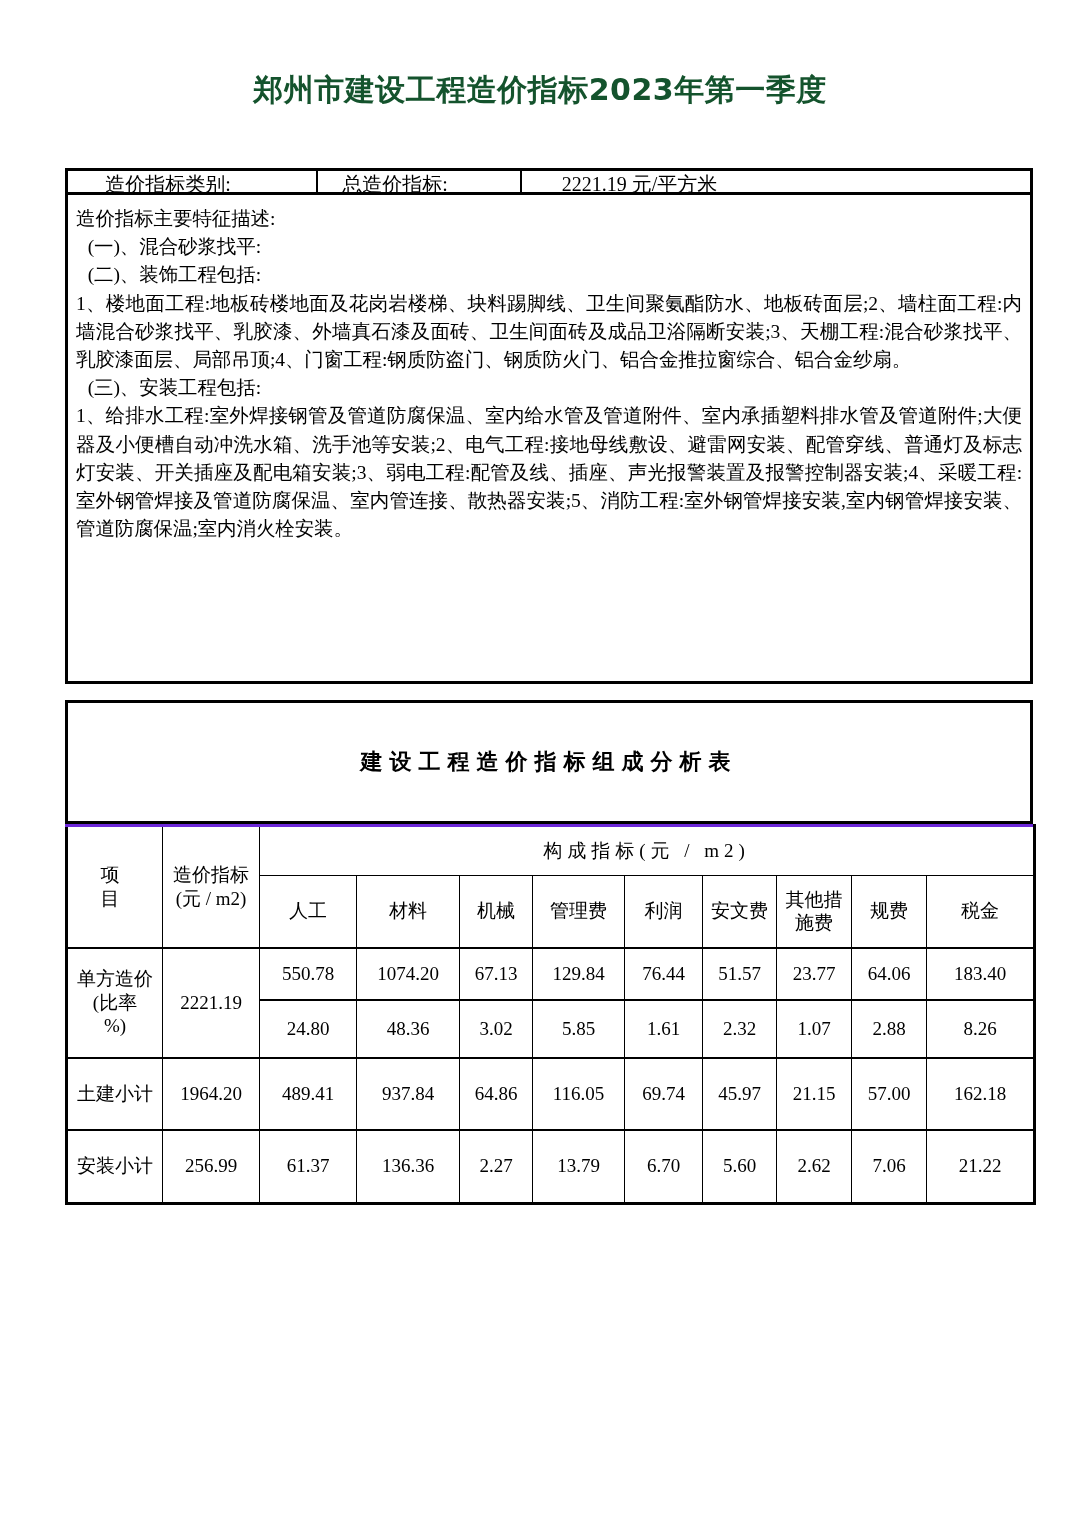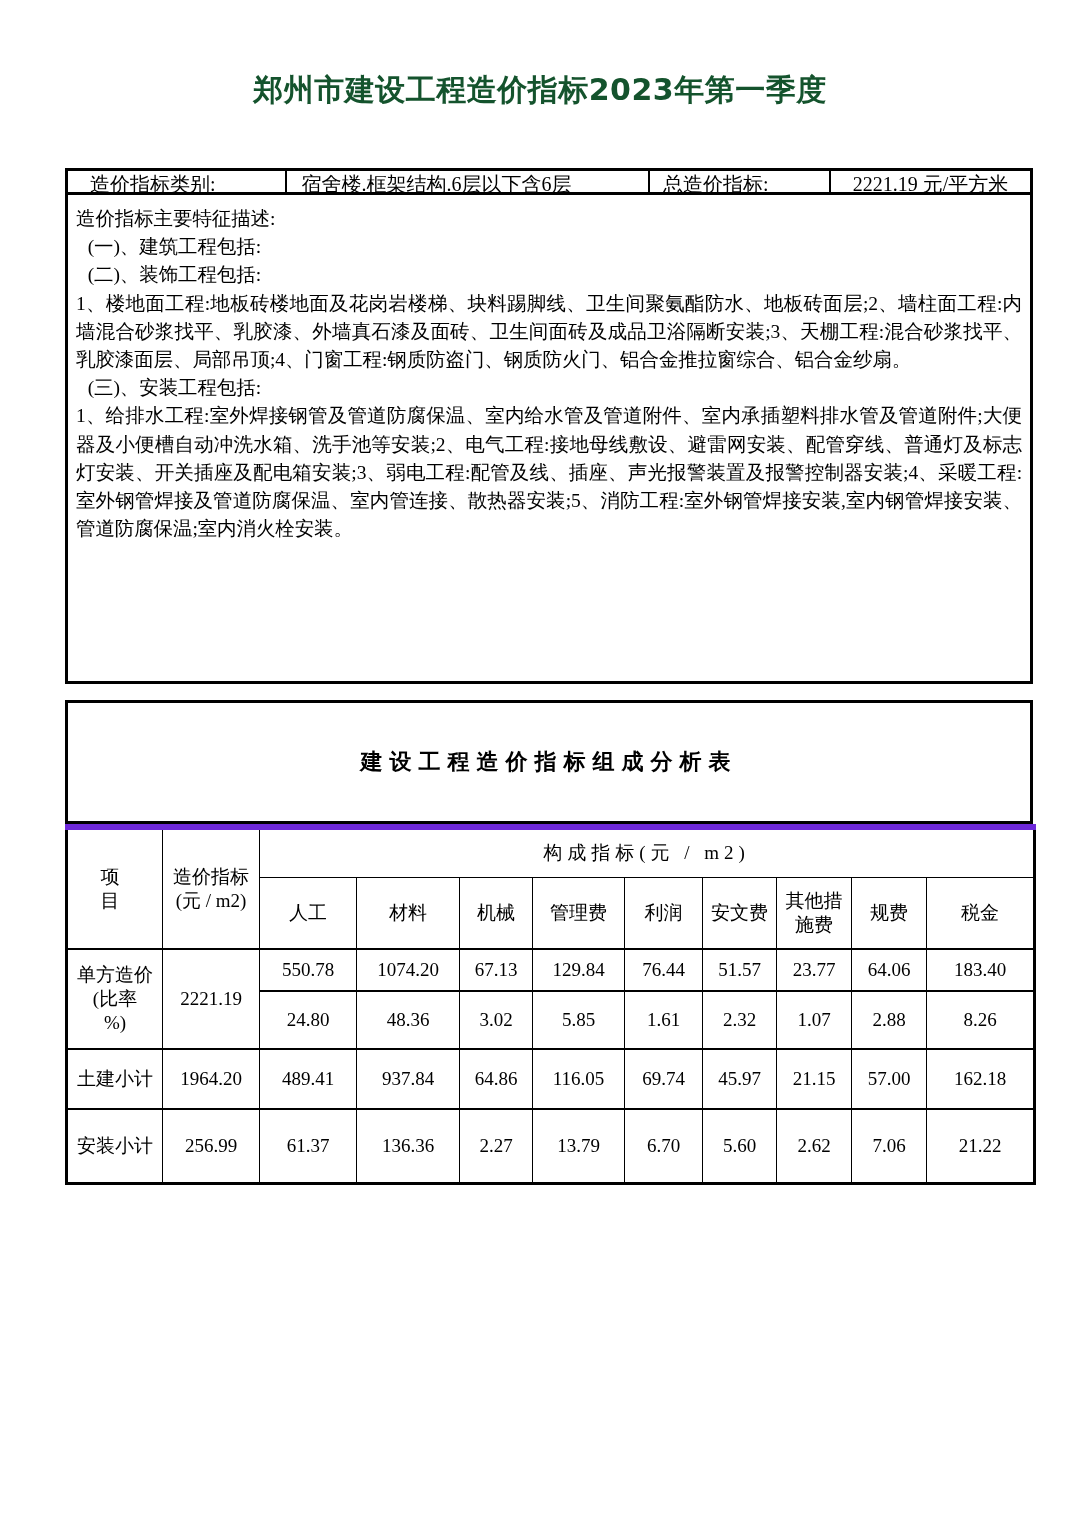--- a/index.html
+++ b/index.html
@@ -106,21 +106,21 @@
     border: 1px solid #000;
     text-align: center;
     vertical-align: middle;
     font-size: 19px;
     padding: 2px 1px;
     box-sizing: border-box;
     line-height: 1.25;
   }
   #analysis-table .outer-l { border-left: 3px solid #000; }
   #analysis-table .outer-r { border-right: 3px solid #000; }
-  #analysis-table .outer-t { border-top: 6px solid #6d28d9; }
+  #analysis-table .outer-t { border-top: 3px solid #6d28d9; }
   #analysis-table .outer-b { border-bottom: 3px solid #000; margin-top: 41px; }
   #analysis-table .thick-t { border-top: 2px solid #000; }
   .col-item   { width: 96px; }
   .col-index  { width: 97px; }
   .col-rg     { width: 97px; }
   .col-cl     { width: 103px; }
   .col-jx     { width: 73px; }
   .col-glf    { width: 92px; }
   .col-lr     { width: 78px; }
   .col-awf    { width: 74px; }
@@ -133,28 +133,27 @@
   .item-label { font-size: 19px; line-height: 1.3; }
   .spaced-item { letter-spacing: 10px; padding-left: 10px; }
 </style>
 </head>
 <body>
 
 <div id="doc-title">郑州市建设工程造价指标2023年第一季度</div>
 
 <div id="header-table" class="frame">
   <div class="hcell hc-1">造价指标类别:</div>
-  <div class="hcell hc-2">宿舍楼.框架结构.6层以下含6层</div>
   <div class="hcell hc-3">总造价指标:</div>
   <div class="hcell hc-4">2221.19 元/平方米</div>
 </div>
 
 <div id="desc-block" class="frame">
   <p class="indent1">造价指标主要特征描述:</p>
-  <p class="indentp">(一)、建筑工程包括:</p>
+  <p class="indentp">(一)、混合砂浆找平:</p>
   <p class="indentp">(二)、装饰工程包括:</p>
   <p class="indent1">1、楼地面工程:地板砖楼地面及花岗岩楼梯、块料踢脚线、卫生间聚氨酯防水、地板砖面层;2、墙柱面工程:内墙混合砂浆找平、乳胶漆、外墙真石漆及面砖、卫生间面砖及成品卫浴隔断安装;3、天棚工程:混合砂浆找平、乳胶漆面层、局部吊顶;4、门窗工程:钢质防盗门、钢质防火门、铝合金推拉窗综合、铝合金纱扇。</p>
   <p class="indentp">(三)、安装工程包括:</p>
   <p class="indent1">1、给排水工程:室外焊接钢管及管道防腐保温、室内给水管及管道附件、室内承插塑料排水管及管道附件;大便器及小便槽自动冲洗水箱、洗手池等安装;2、电气工程:接地母线敷设、避雷网安装、配管穿线、普通灯及标志灯安装、开关插座及配电箱安装;3、弱电工程:配管及线、插座、声光报警装置及报警控制器安装;4、采暖工程:室外钢管焊接及管道防腐保温、室内管连接、散热器安装;5、消防工程:室外钢管焊接安装,室内钢管焊接安装、管道防腐保温;室内消火栓安装。</p>
 </div>
 
 <div id="analysis-title-band" class="frame">
   <span class="band-text">建设工程造价指标组成分析表</span>
 </div>
 
@@ -198,21 +197,21 @@
     <td class="hdr-sub outer-r">税金</td>
   </tr>
 
   <tr>
     <td rowspan="2" class="outer-l thick-t item-label">
       <div>单方造价</div>
       <div>(比率</div>
       <div>%)</div>
     </td>
     <td rowspan="2" class="thick-t">2221.19</td>
-    <td class="thick-t" style="height:42px;">550.78</td>
+    <td class="thick-t" style="height:52px;">550.78</td>
     <td class="thick-t">1074.20</td>
     <td class="thick-t">67.13</td>
     <td class="thick-t">129.84</td>
     <td class="thick-t">76.44</td>
     <td class="thick-t">51.57</td>
     <td class="thick-t">23.77</td>
     <td class="thick-t">64.06</td>
     <td class="thick-t outer-r">183.40</td>
   </tr>
 
@@ -222,21 +221,21 @@
     <td class="thick-t">3.02</td>
     <td class="thick-t">5.85</td>
     <td class="thick-t">1.61</td>
     <td class="thick-t">2.32</td>
     <td class="thick-t">1.07</td>
     <td class="thick-t">2.88</td>
     <td class="thick-t outer-r">8.26</td>
   </tr>
 
   <tr>
-    <td class="outer-l thick-t item-label" style="height:60px;">土建小计</td>
+    <td class="outer-l thick-t item-label" style="height:72px;">土建小计</td>
     <td class="thick-t">1964.20</td>
     <td class="thick-t">489.41</td>
     <td class="thick-t">937.84</td>
     <td class="thick-t">64.86</td>
     <td class="thick-t">116.05</td>
     <td class="thick-t">69.74</td>
     <td class="thick-t">45.97</td>
     <td class="thick-t">21.15</td>
     <td class="thick-t">57.00</td>
     <td class="thick-t outer-r">162.18</td>

